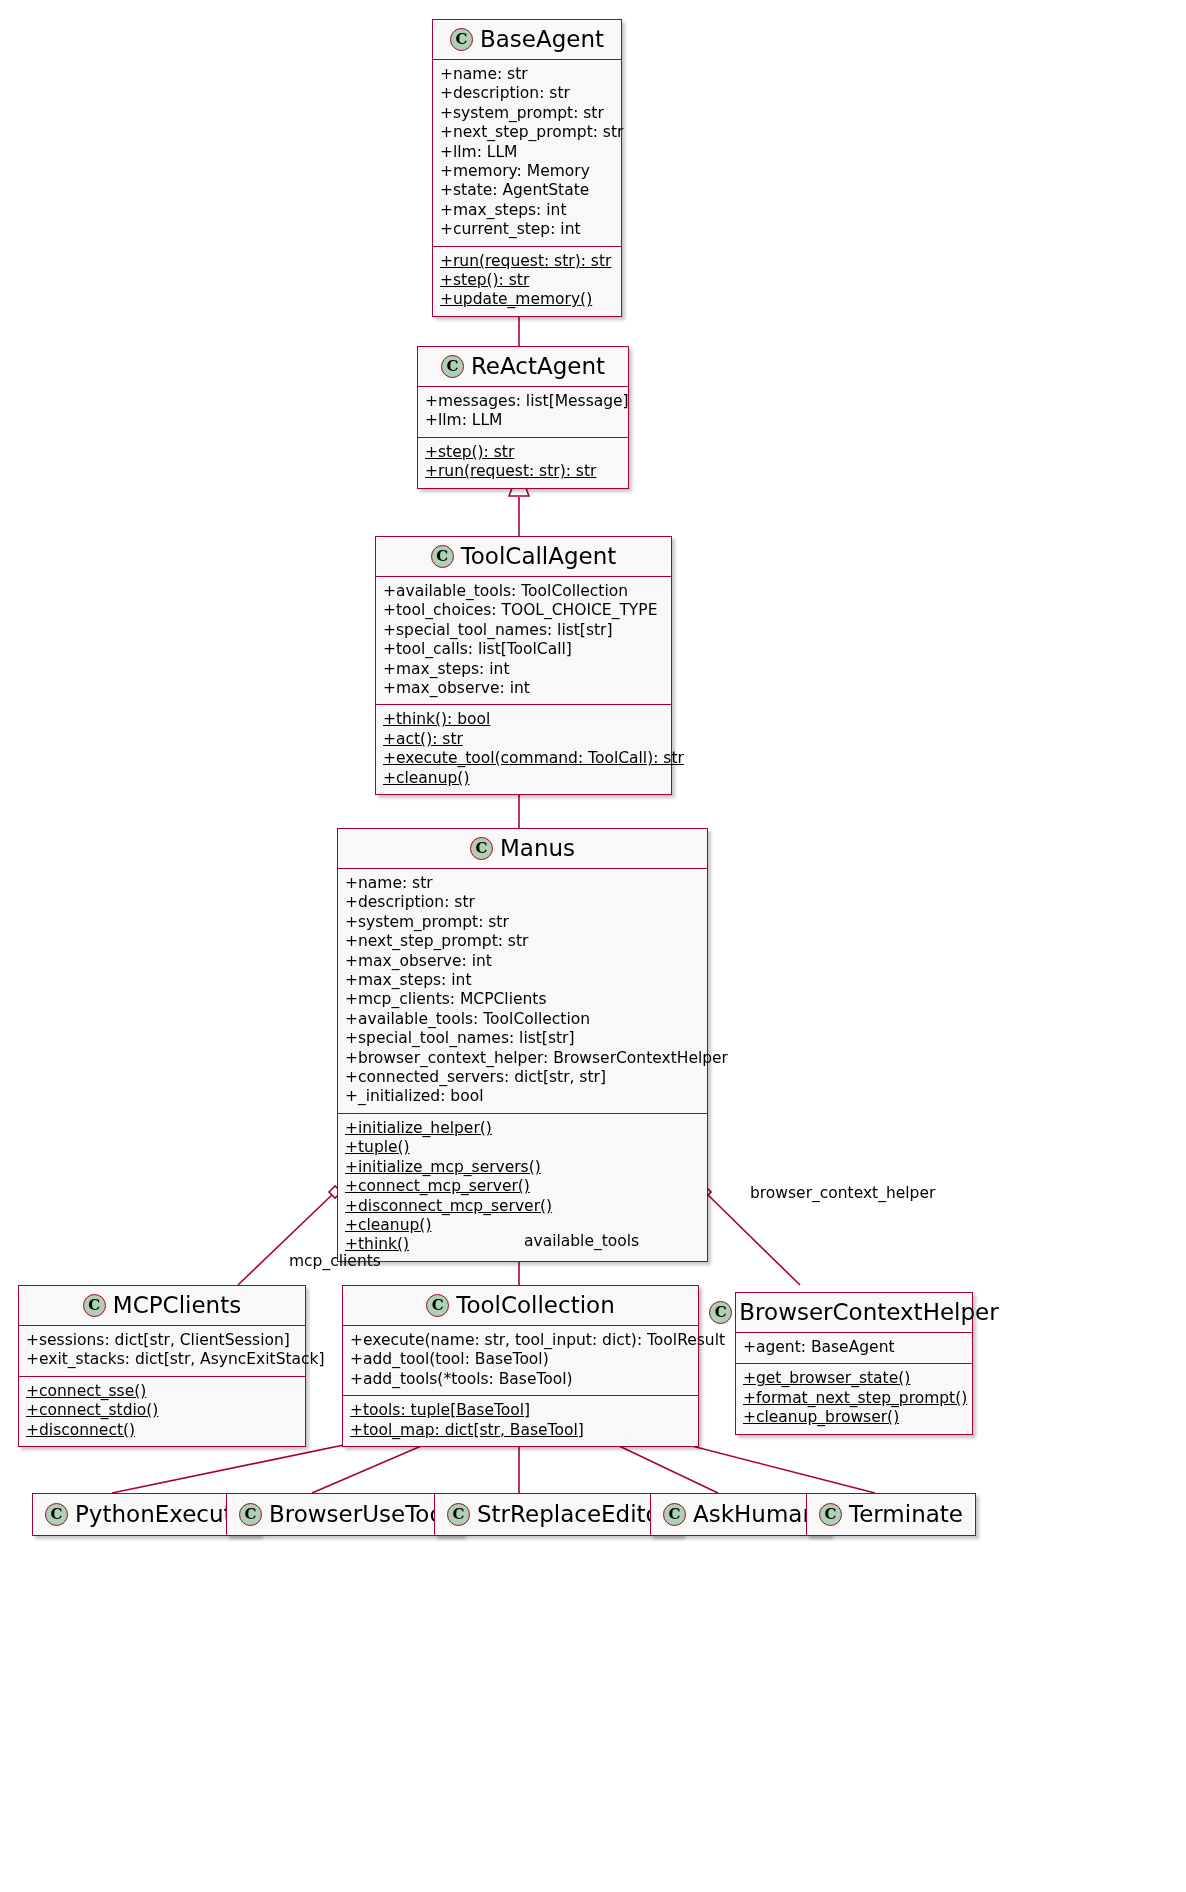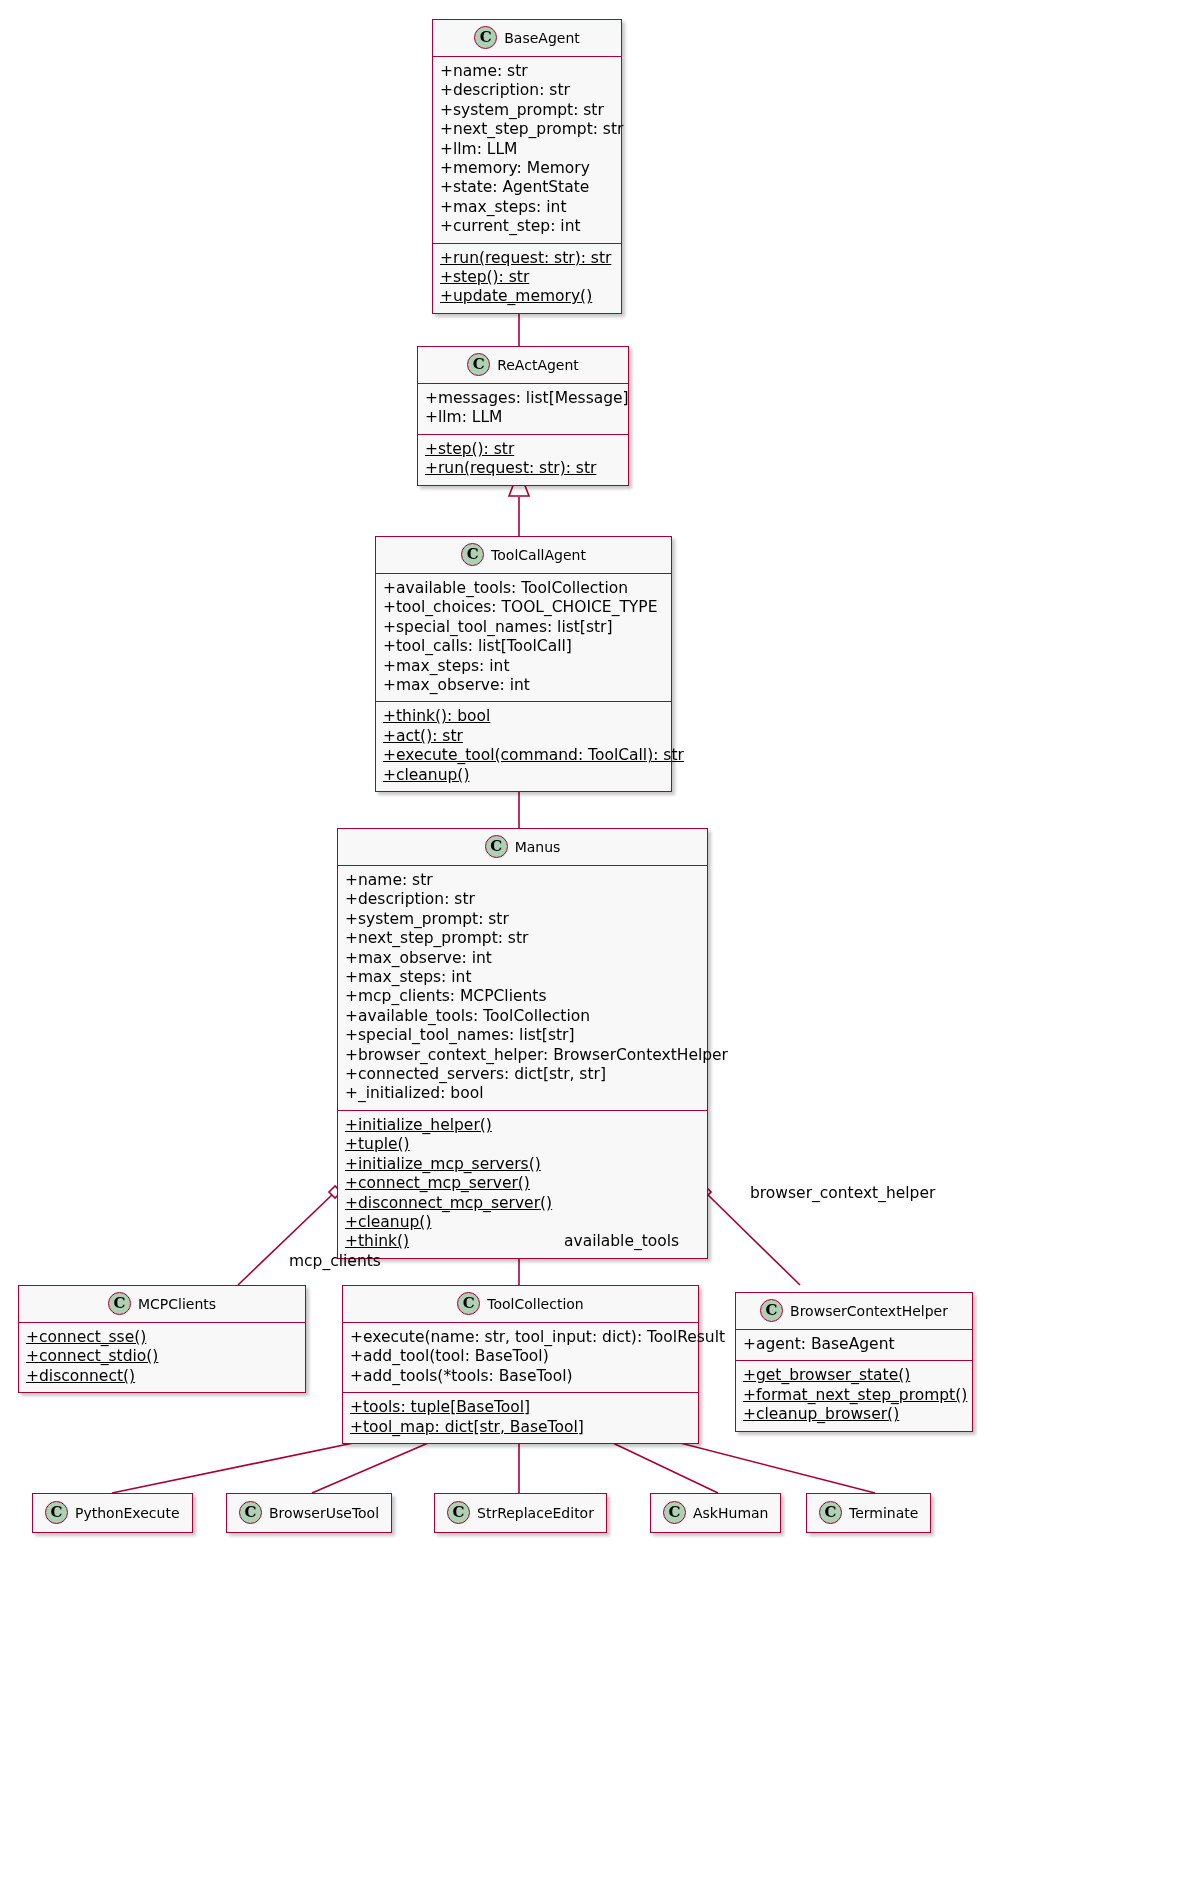--- a/index.html
+++ b/index.html
@@ -51,21 +51,21 @@
     align-items: center;
     justify-content: center;
     font-size: 15px;
     font-weight: bold;
     line-height: 1;
     color: #000000;
     flex: 0 0 auto;
     font-family: "DejaVu Serif", serif;
   }
   .class-title {
-    font-size: 14px;
+    font-size: 23px;
     color: #000000;
     white-space: nowrap;
   }
   .uml-section {
     padding: 5px 18px 6px 7px;
     border-bottom: 1.4px solid #A80036;
   }
   .uml-section:last-child { border-bottom: none; text-decoration: underline; }
   .uml-member {
     font-size: 15.5px;
@@ -199,27 +199,31 @@
       <div class="uml-member">+tuple()</div>
       <div class="uml-member">+initialize_mcp_servers()</div>
       <div class="uml-member">+connect_mcp_server()</div>
       <div class="uml-member">+disconnect_mcp_server()</div>
       <div class="uml-member">+cleanup()</div>
       <div class="uml-member">+think()</div>
     </div>
   </div>
 
   <div class="edge-label" style="left:289px; top:1232px;margin-top:20px;">mcp_clients</div>
-  <div class="edge-label" style="left:524px; top:1232px;margin-left:40px;">available_tools</div>
+  <div class="edge-label" style="left:524px; top:1232px;">available_tools</div>
   <div class="edge-label" style="left:750px; top:1184px;">browser_context_helper</div>
 
   <div class="uml-class" style="left:18px; top:1285px; width:288px;">
     <div class="uml-header">
       <span class="class-icon">C</span>
       <span class="class-title">MCPClients</span>
+    </div>
+    <div class="uml-section">
+      <div class="uml-member">+sessions: dict[str, ClientSession]</div>
+      <div class="uml-member">+exit_stacks: dict[str, AsyncExitStack]</div>
     </div>
     <div class="uml-section">
       <div class="uml-member">+connect_sse()</div>
       <div class="uml-member">+connect_stdio()</div>
       <div class="uml-member">+disconnect()</div>
     </div>
   </div>
 
   <div class="uml-class" style="left:342px; top:1285px; width:357px;">
     <div class="uml-header">

